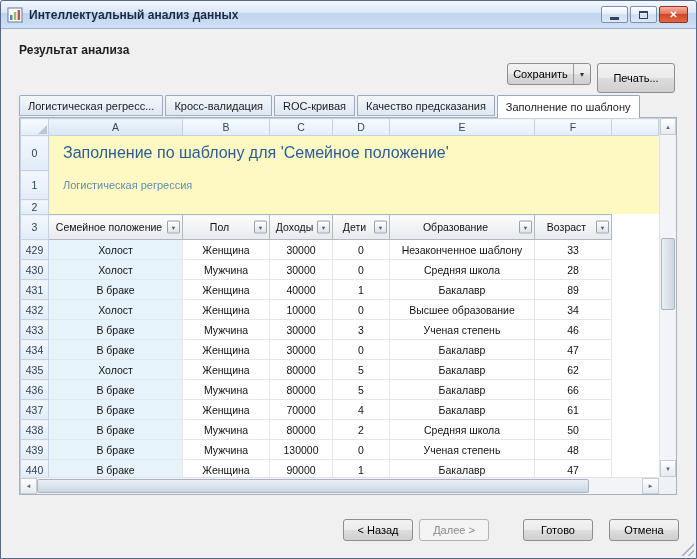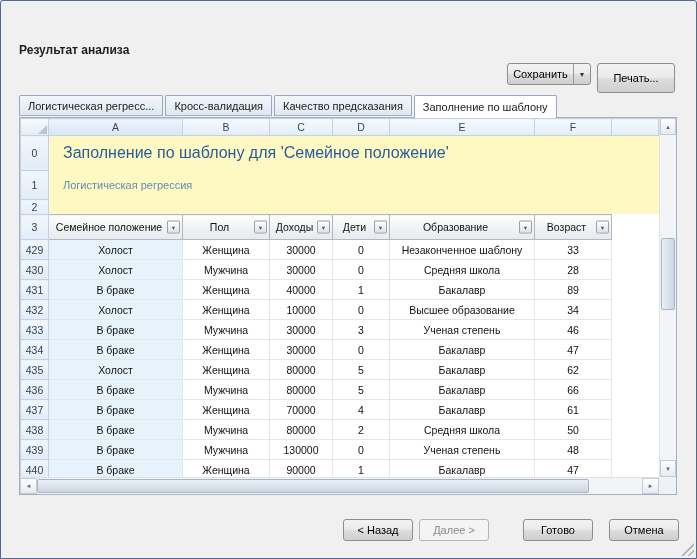--- a/index.html
+++ b/index.html
@@ -97,33 +97,56 @@
   .btn.disabled{border-color:#b0b4b8;background:#f4f4f4;color:#8a8a8a;}
   .grip{position:absolute;right:2px;bottom:2px;width:13px;height:13px;
     clip-path:polygon(100% 0,100% 100%,0 100%);
     background:repeating-linear-gradient(135deg,#aab4c2 0 2px,transparent 2px 4.5px);}
 </style>
 </head>
 <body>
 
 <div class="window">
 
+  <div class="titlebar">
+    <span class="app-icon">
+      <svg width="16" height="16" viewBox="0 0 16 16">
+          <rect x="1" y="1" width="14" height="14" fill="#ffffff" stroke="#5b7aa6"></rect>
+          <rect x="3" y="8" width="2.5" height="5" fill="#4f81bd"></rect>
+          <rect x="6.8" y="5" width="2.5" height="8" fill="#9bbb59"></rect>
+          <rect x="10.6" y="3" width="2.5" height="10" fill="#c0504d"></rect>
+        </svg>
+    </span>
+    <span class="title-text">Интеллектуальный анализ данных</span>
+    <span class="win-controls">
+      <span class="win-btn">
+          <span class="glyph-min"></span>
+        </span>
+      <span class="win-btn">
+          <span class="glyph-max"></span>
+        </span>
+      <span class="win-btn close">
+          <span>✕</span>
+        </span>
+    </span>
+  </div>
 
   <div class="page-title">Результат анализа</div>
   <div class="top-buttons">
     <div class="btn split-btn">
       <span class="split-label">Сохранить</span>
       <span class="split-arrow">▾</span>
     </div>
     <div class="btn print-btn">Печать...</div>
   </div>
 
   <div class="tabs">
     <div class="tab">Логистическая регресс...</div>
     <div class="tab">Кросс-валидация</div>
+    <div class="tab">ROC-кривая</div>
     <div class="tab">Качество предсказания</div>
     <div class="tab active">Заполнение по шаблону</div>
   </div>
 
   <div class="grid-panel">
     <div class="table-region">
       <table>
         <colgroup>
           <col style="width:28px">
             <col style="width:134px">

